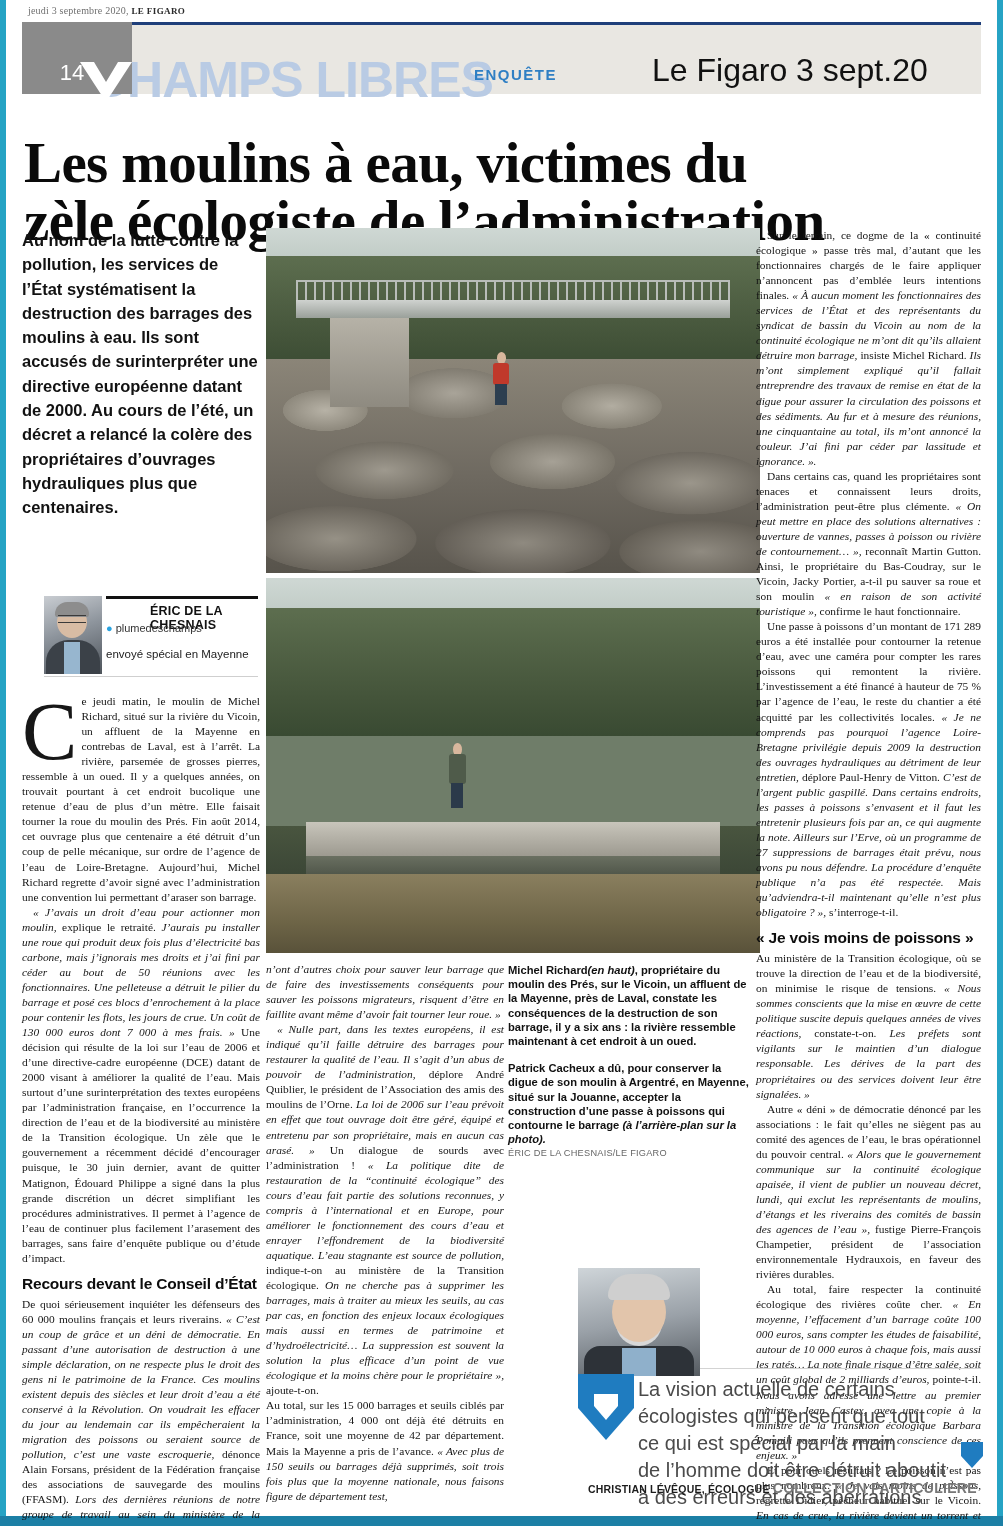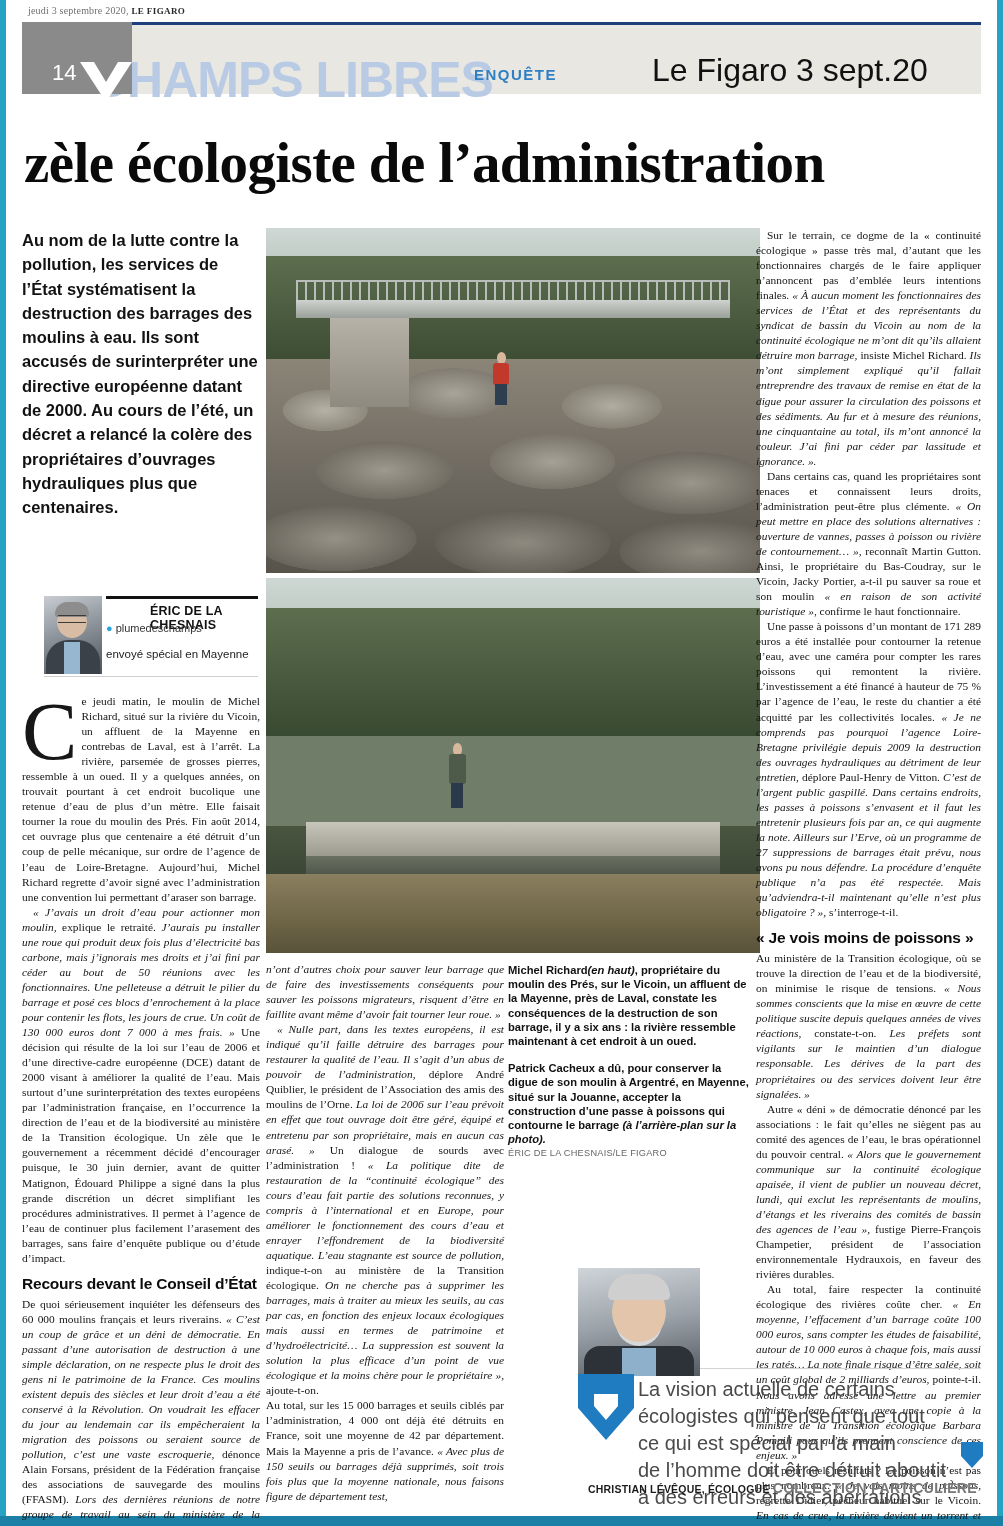--- a/index.html
+++ b/index.html
@@ -19,21 +19,21 @@
          font-family:"Liberation Serif",serif;font-size:10px;color:#6f6f6f;
          letter-spacing:.2px;white-space:nowrap;}
   #folio .date{font-style:normal;}
   #folio .paper{font-weight:bold;color:#2a2a2a;font-size:9px;letter-spacing:.4px;}
 
   
   #band{position:absolute;left:22px;top:22px;width:959px;height:72px;background:#e9e7e2;}
   #band .rule{position:absolute;left:22px;top:0;width:937px;height:3px;background:#1f3f7a;}
   #pagenum-box{position:absolute;left:22px;top:22px;width:110px;height:72px;background:#8a8a8a;}
   #pagenum{position:absolute;left:30px;top:38px;width:40px;font-size:22px;color:#ffffff;
-           font-family:"Liberation Sans",sans-serif;}
+           font-family:"Liberation Sans",sans-serif;text-align:center;}
   #chevron{position:absolute;left:58px;top:40px;width:52px;height:46px;}
   #champs{position:absolute;left:70px;top:24px;font-family:"Liberation Sans",sans-serif;
           font-weight:bold;font-size:50px;color:#b9cbe4;letter-spacing:-1px;
           line-height:68px;white-space:nowrap;}
   #enquete{position:absolute;left:452px;top:44px;font-family:"Liberation Sans",sans-serif;
            font-size:15px;color:#2f7fc4;letter-spacing:1.5px;font-weight:600;}
   #stamp{position:absolute;left:630px;top:30px;font-family:"Liberation Sans",sans-serif;
          font-size:32px;color:#111;white-space:nowrap;}
 
   
@@ -184,20 +184,21 @@
     <div id="stamp">Le Figaro 3 sept.20</div>
   </div>
   <div id="pagenum-box">
     <div id="pagenum">14</div>
     <svg id="chevron" viewBox="0 0 52 46">
       <polygon points="0,0 26,40 52,0 38,0 26,20 14,0" fill="#ffffff"></polygon>
     </svg>
   </div>
 
   <h1 id="headline">
+    <span class="l1">Les moulins à eau, victimes du</span>
     <span class="l2">zèle écologiste de l’administration</span>
   </h1>
 
   <div id="chapeau">Au nom de la lutte contre la pollution, les services de l’État systématisent la destruction des barrages des moulins à eau. Ils sont accusés de surinterpréter une directive européenne datant de 2000. Au cours de l’été, un décret a relancé la colère des propriétaires d’ouvrages hydrauliques plus que centenaires.</div>
 
   <div id="byline">
     <div class="topline"></div>
     <div class="photo">
       <div class="body"></div>
         <div class="shirt"></div>

